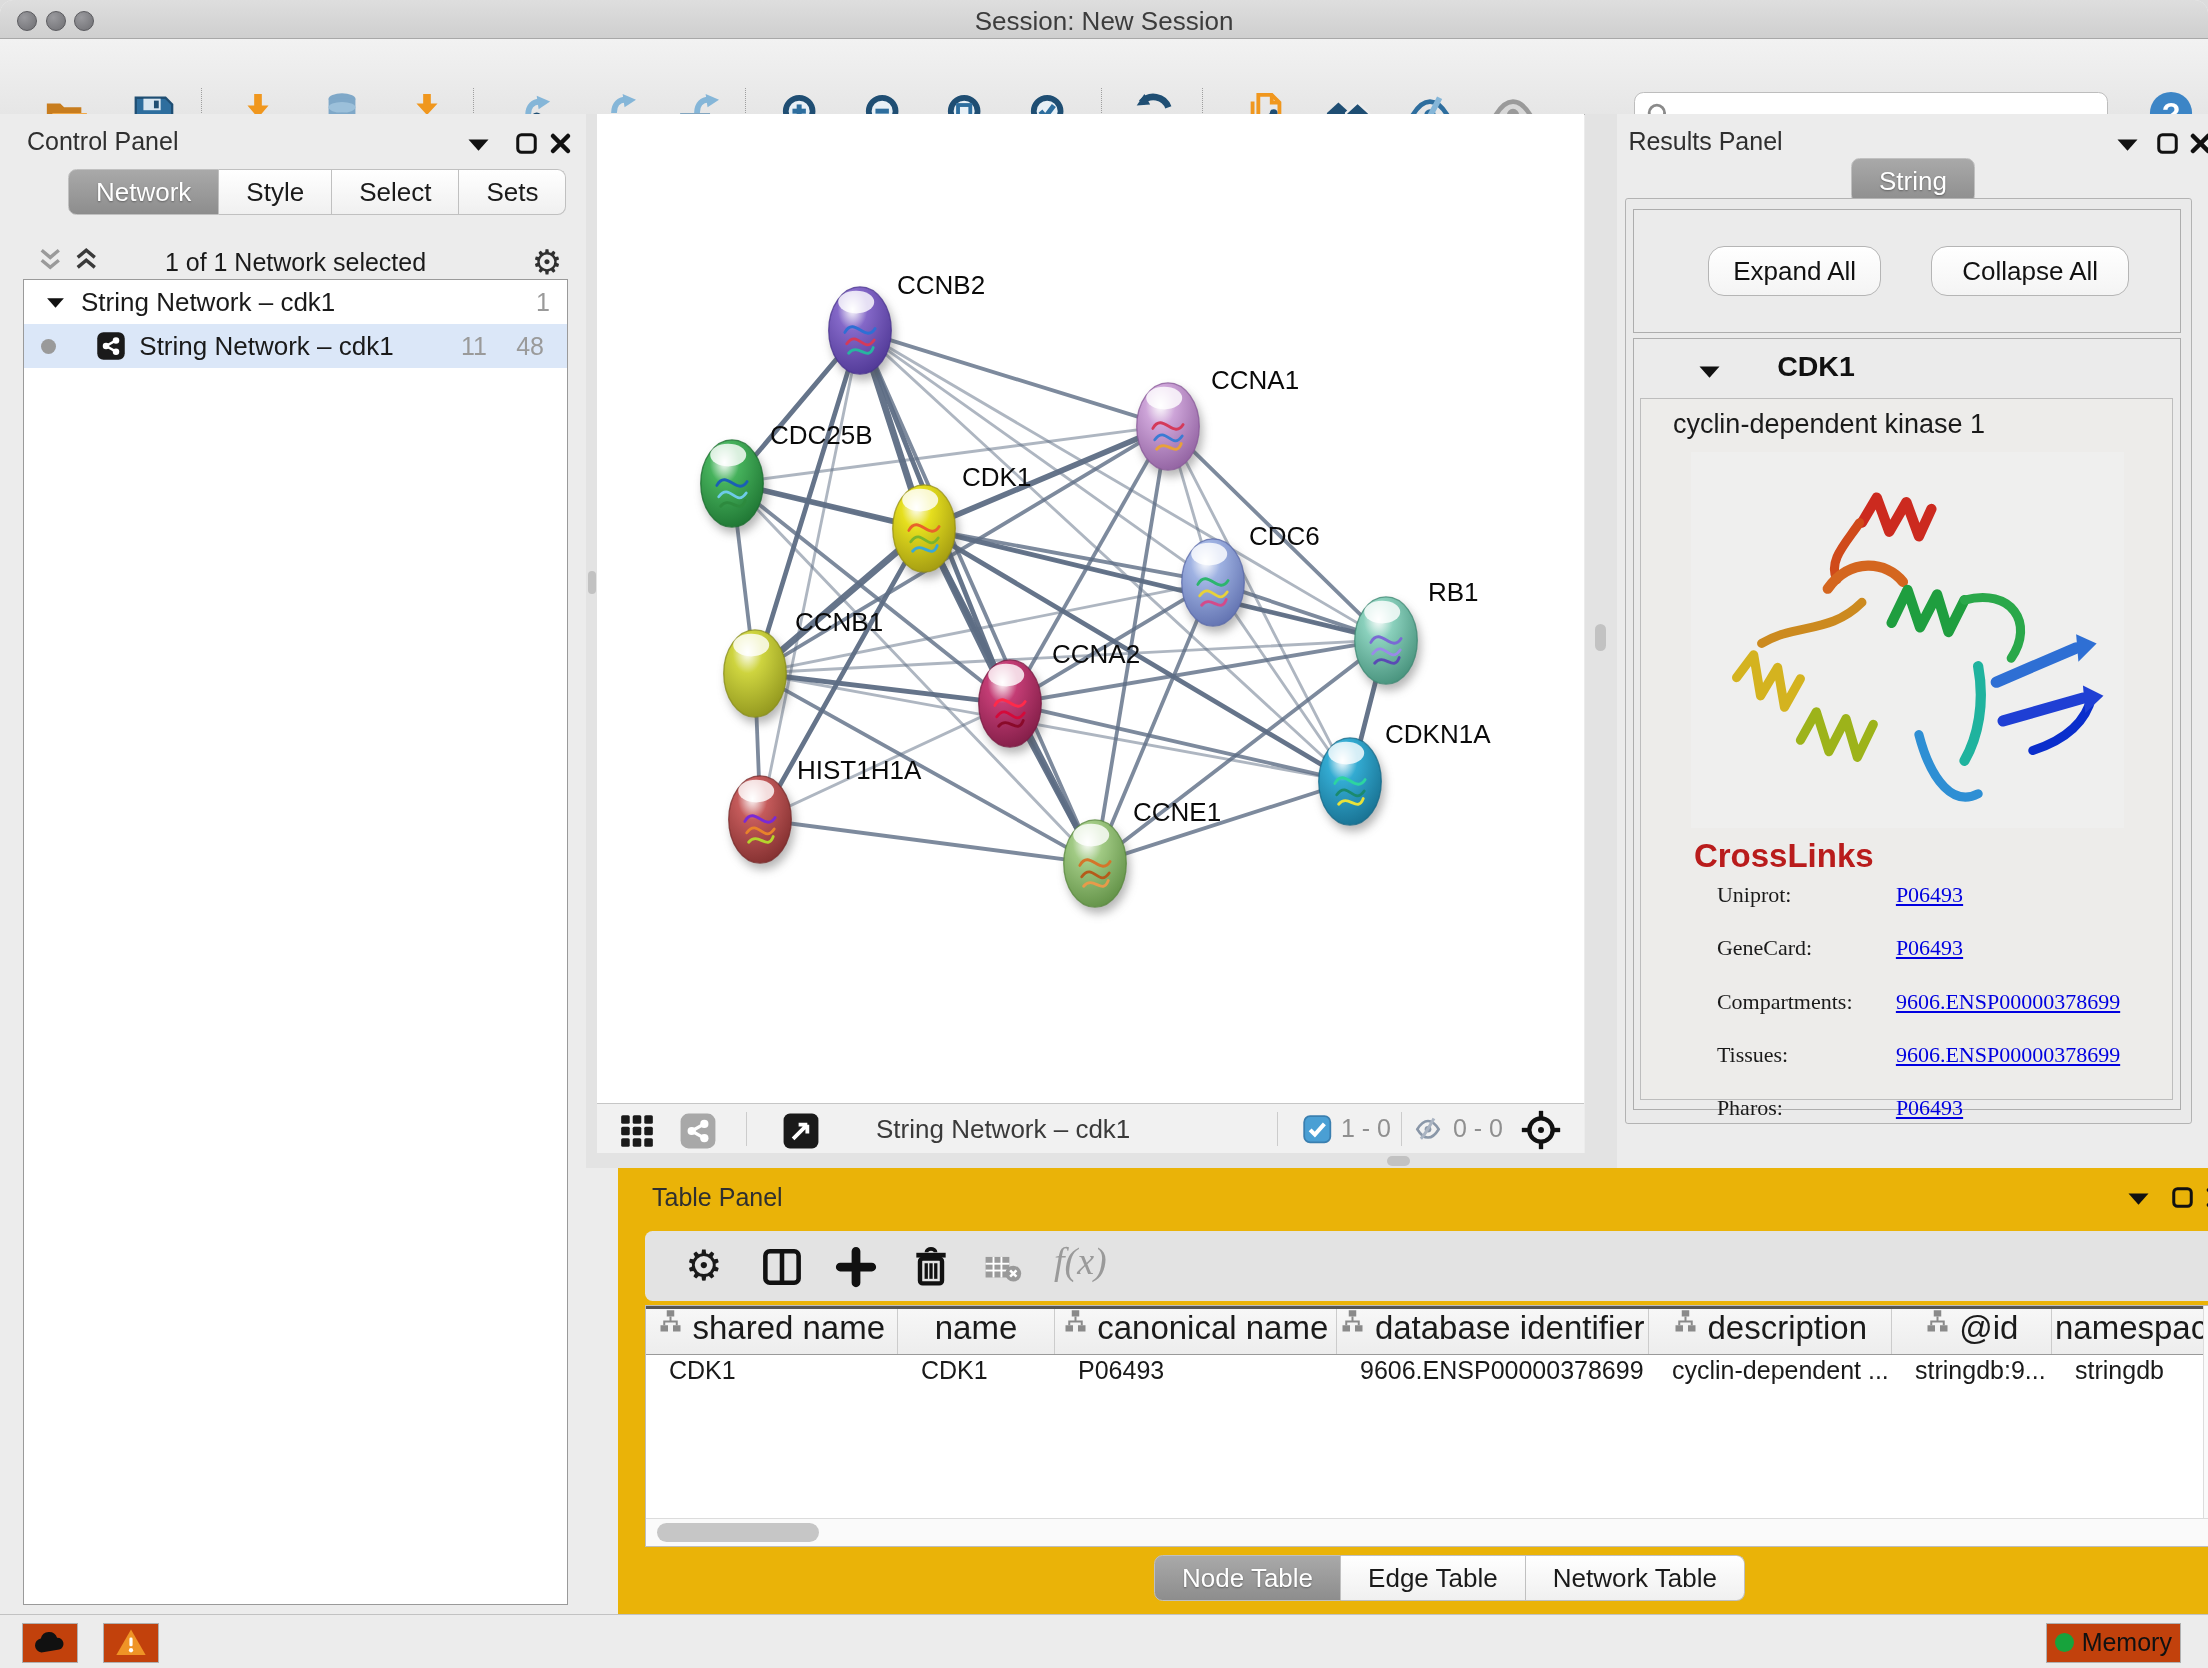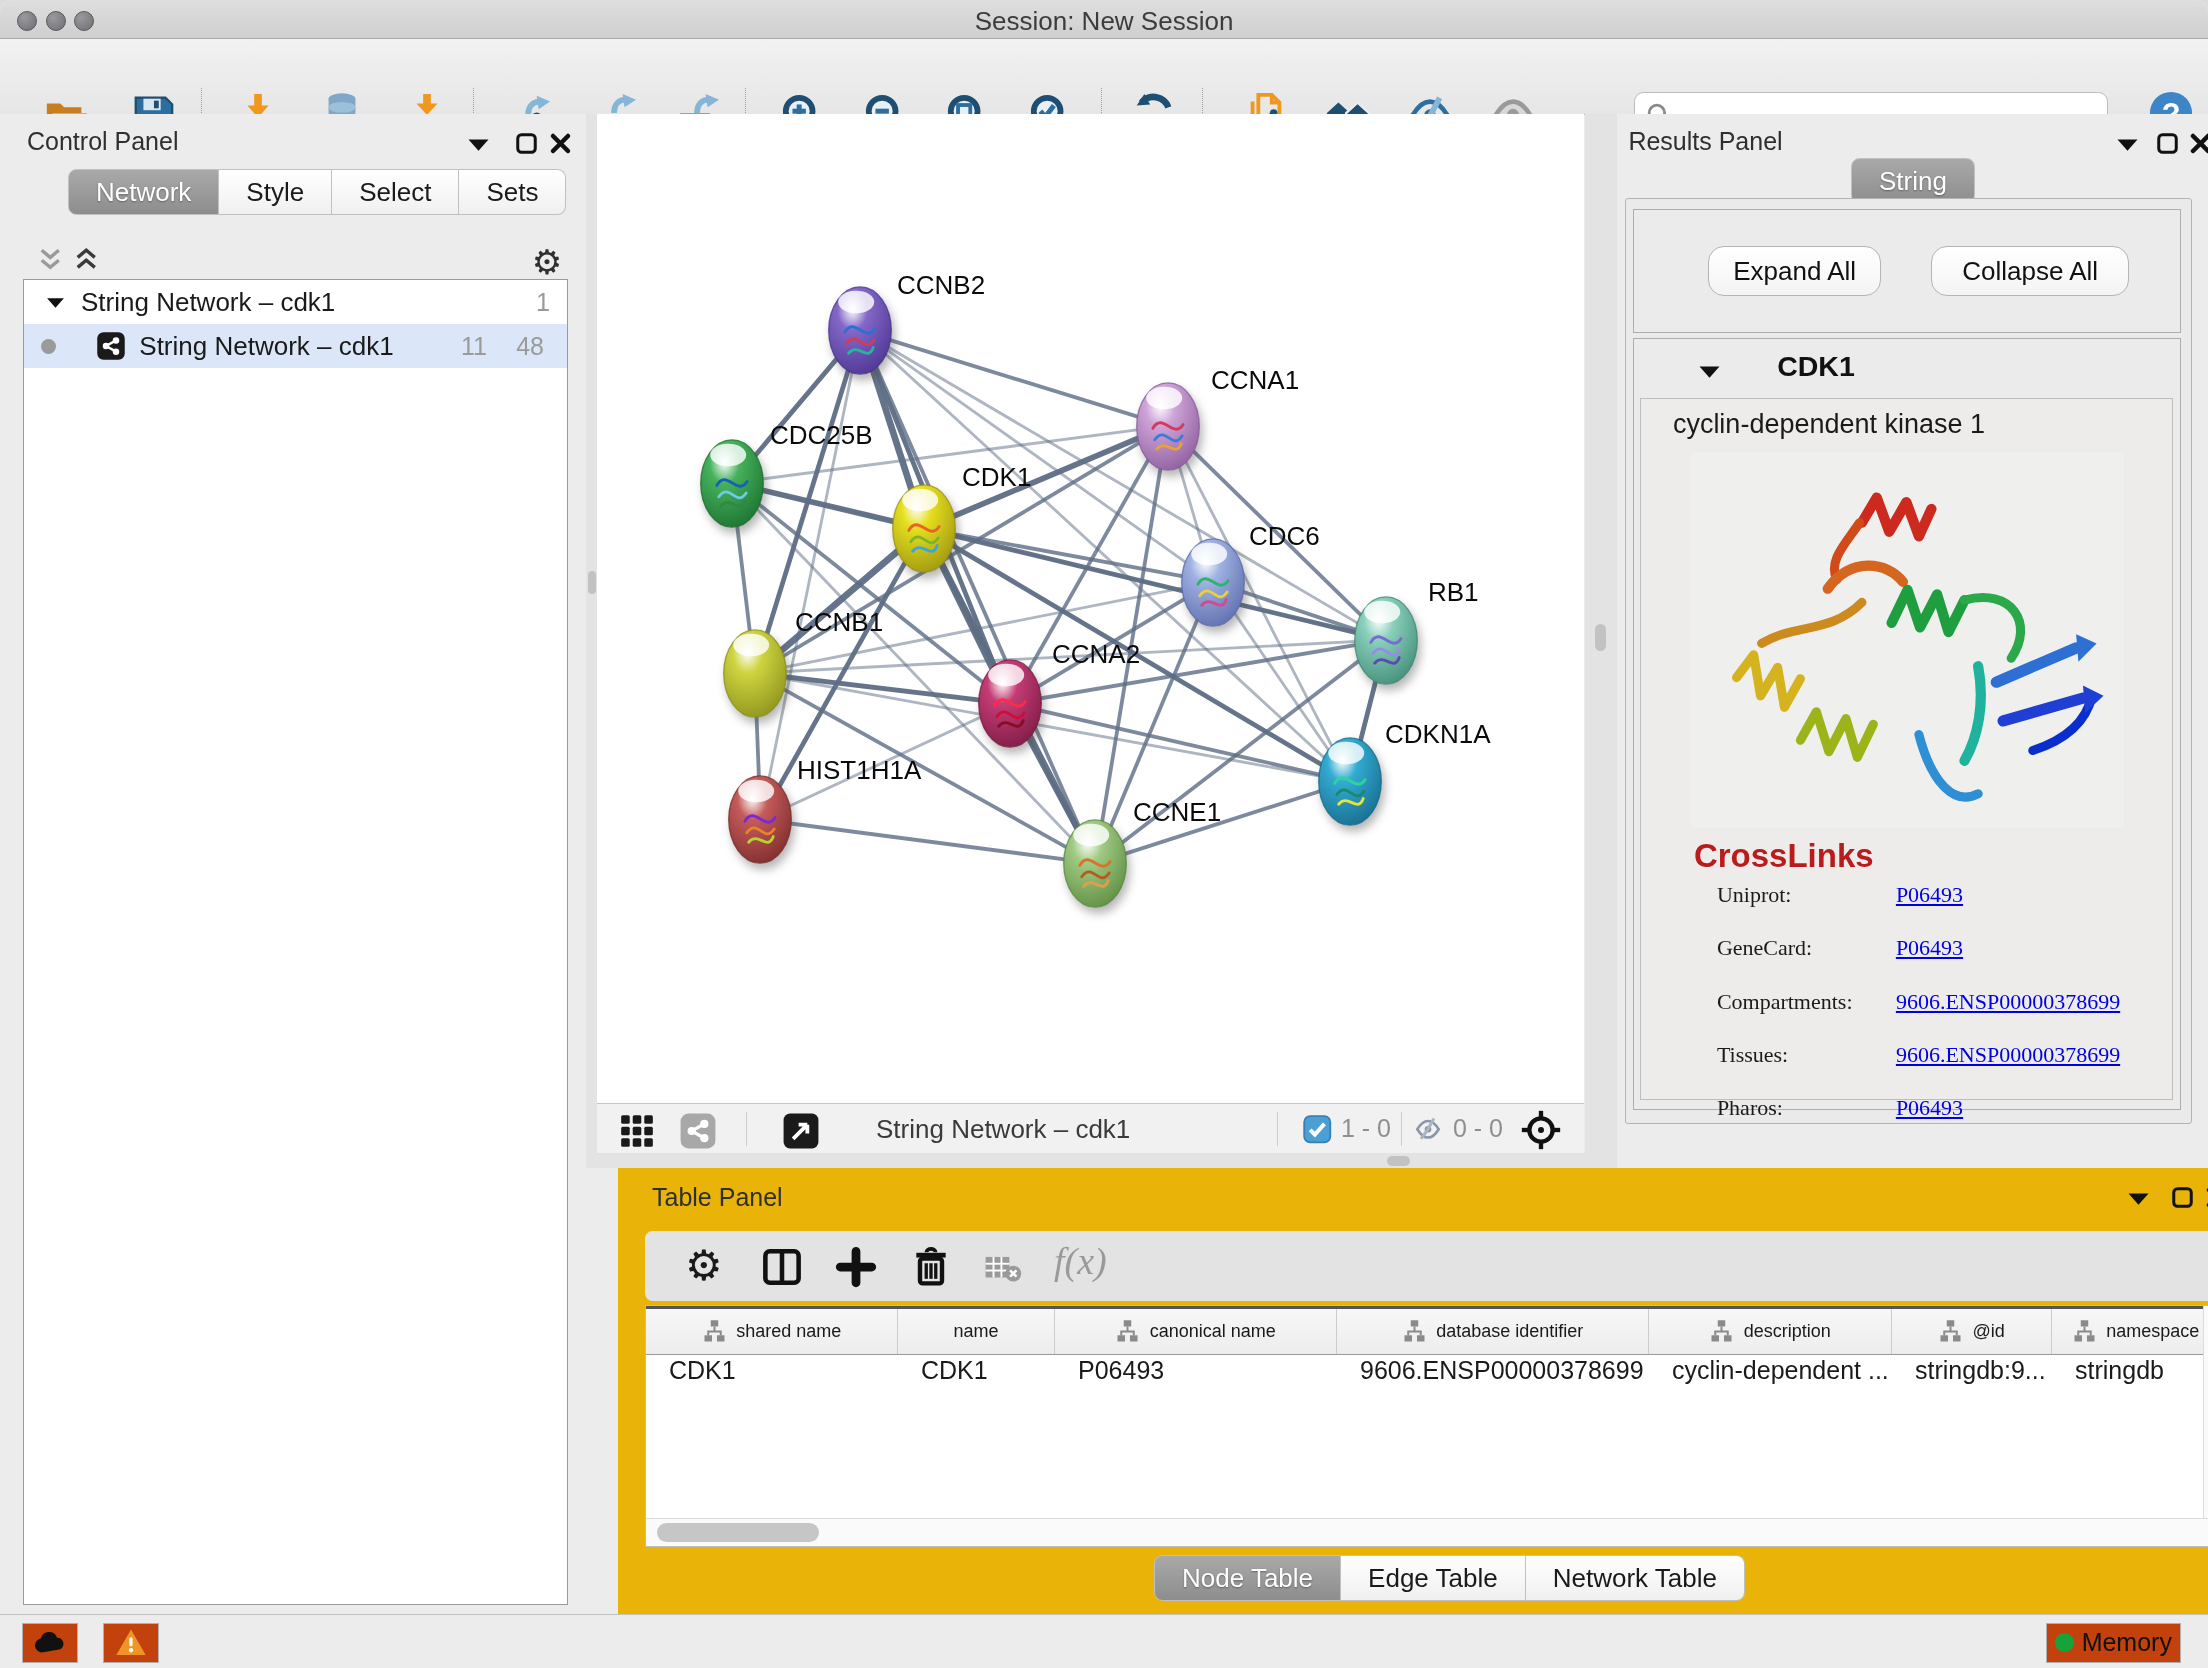--- a/index.html
+++ b/index.html
@@ -66,22 +66,22 @@
     font-size:33px;font-weight:bold;color:#b91c1c;}
   .xl-row{position:absolute;left:76px;width:438px;height:44px;font-family:"Liberation Serif",serif;font-size:22px;}
   .xl-label{color:#1a1a1a;}
   .xl-link{position:absolute;left:179px;color:#0000e0;text-decoration:underline;white-space:nowrap;}
   
   #table-panel{position:absolute;left:618px;top:1168px;width:1623px;height:446px;background:#eab308;}
   #tp-toolbar{position:absolute;left:27px;top:63px;width:1575px;height:70px;background:#e3e3e3;border-radius:7.6px;}
   #tp-table{position:absolute;left:27px;top:137px;width:1575px;height:240px;background:#fff;border:1px solid #bdbdbd;}
   #tp-header{position:absolute;left:0;top:0;width:1574px;height:45px;border-top:3.8px solid #555;
     background:linear-gradient(#f7f7f7,#ededed);border-bottom:1.9px solid #9a9a9a;display:flex;}
-  .th{position:relative;height:45px;display:flex;align-items:center;justify-content:center;gap:9.5px;
-      font-size:18px;color:#1a1a1a;border-right:1.9px solid #cccccc;box-sizing:border-box;flex:none;}
+  .th{position:relative;height:45px;display:flex;justify-content:center;gap:9.5px;
+      font-size:33px;color:#1a1a1a;border-right:1.9px solid #cccccc;box-sizing:border-box;flex:none;}
   #tp-row{position:absolute;left:0;top:50px;width:1574px;height:42px;display:flex;}
   .td{font-size:25px;color:#1a1a1a;padding-left:23px;box-sizing:border-box;flex:none;white-space:nowrap;overflow:hidden;}
   #tp-hscroll{position:absolute;left:0;bottom:0;width:1574px;height:27px;background:#fafafa;border-top:1px solid #dcdcdc;}
   #tp-thumb{position:absolute;left:11.4px;top:3.8px;width:162px;height:19px;background:#c6c6c6;border-radius:9.5px;}
   #tp-vscroll{position:absolute;right:0;top:0;width:17px;height:238px;background:#fafafa;border-left:1px solid #dcdcdc;}
   #tp-tabs{position:absolute;left:536px;top:387px;}
   
   #statusbar{position:absolute;left:0;top:1614px;width:2208px;height:54px;background:#ececec;border-top:1.9px solid #c2c2c2;}
   .sb-btn{position:absolute;top:7.6px;height:38px;background:#c2410c;border:1.9px solid #b0b0b0;
     display:flex;align-items:center;justify-content:center;gap:7.6px;}
@@ -260,20 +260,21 @@
     <div id="cp-tabs"><span class="tab sel">Network</span><span class="tab">Style</span><span class="tab">Select</span><span class="tab">Sets</span></div>
     <div id="cp-subheader">
       <svg style="position:absolute;left:13.3px;top:5.7px" width="28.5" height="28.5" viewBox="0 0 20 20">
         <polyline points="4,3 10,8 16,3" fill="none" stroke="#9a9a9a" stroke-width="2.4"></polyline>
           <polyline points="4,10 10,15 16,10" fill="none" stroke="#9a9a9a" stroke-width="2.4"></polyline>
       </svg>
       <svg style="position:absolute;left:49px;top:5.7px" width="28.5" height="28.5" viewBox="0 0 20 20">
         <polyline points="4,8 10,3 16,8" fill="none" stroke="#3a3a3a" stroke-width="2.4"></polyline>
           <polyline points="4,15 10,10 16,15" fill="none" stroke="#3a3a3a" stroke-width="2.4"></polyline>
       </svg>
+      <span style="position:absolute;left:0;right:0;top:7.6px;text-align:center;font-size:25px;color:#1a1a1a">1 of 1 Network selected</span>
       <span style="position:absolute;right:5.7px;top:1.9px;font-size:34px;color:#2f2f2f;font-family:'DejaVu Sans',sans-serif">⚙</span>
     </div>
     <div id="cp-list">
       <div class="tree-row">
         <svg style="margin-left:21px" width="21" height="15" viewBox="0 0 20 14">
             <polygon points="2,3 18,3 10,12" fill="#111"></polygon>
           </svg>
         <span style="margin-left:15px">String Network – cdk1</span>
         <span class="cnt" style="right:17px">1</span>
       </div>

